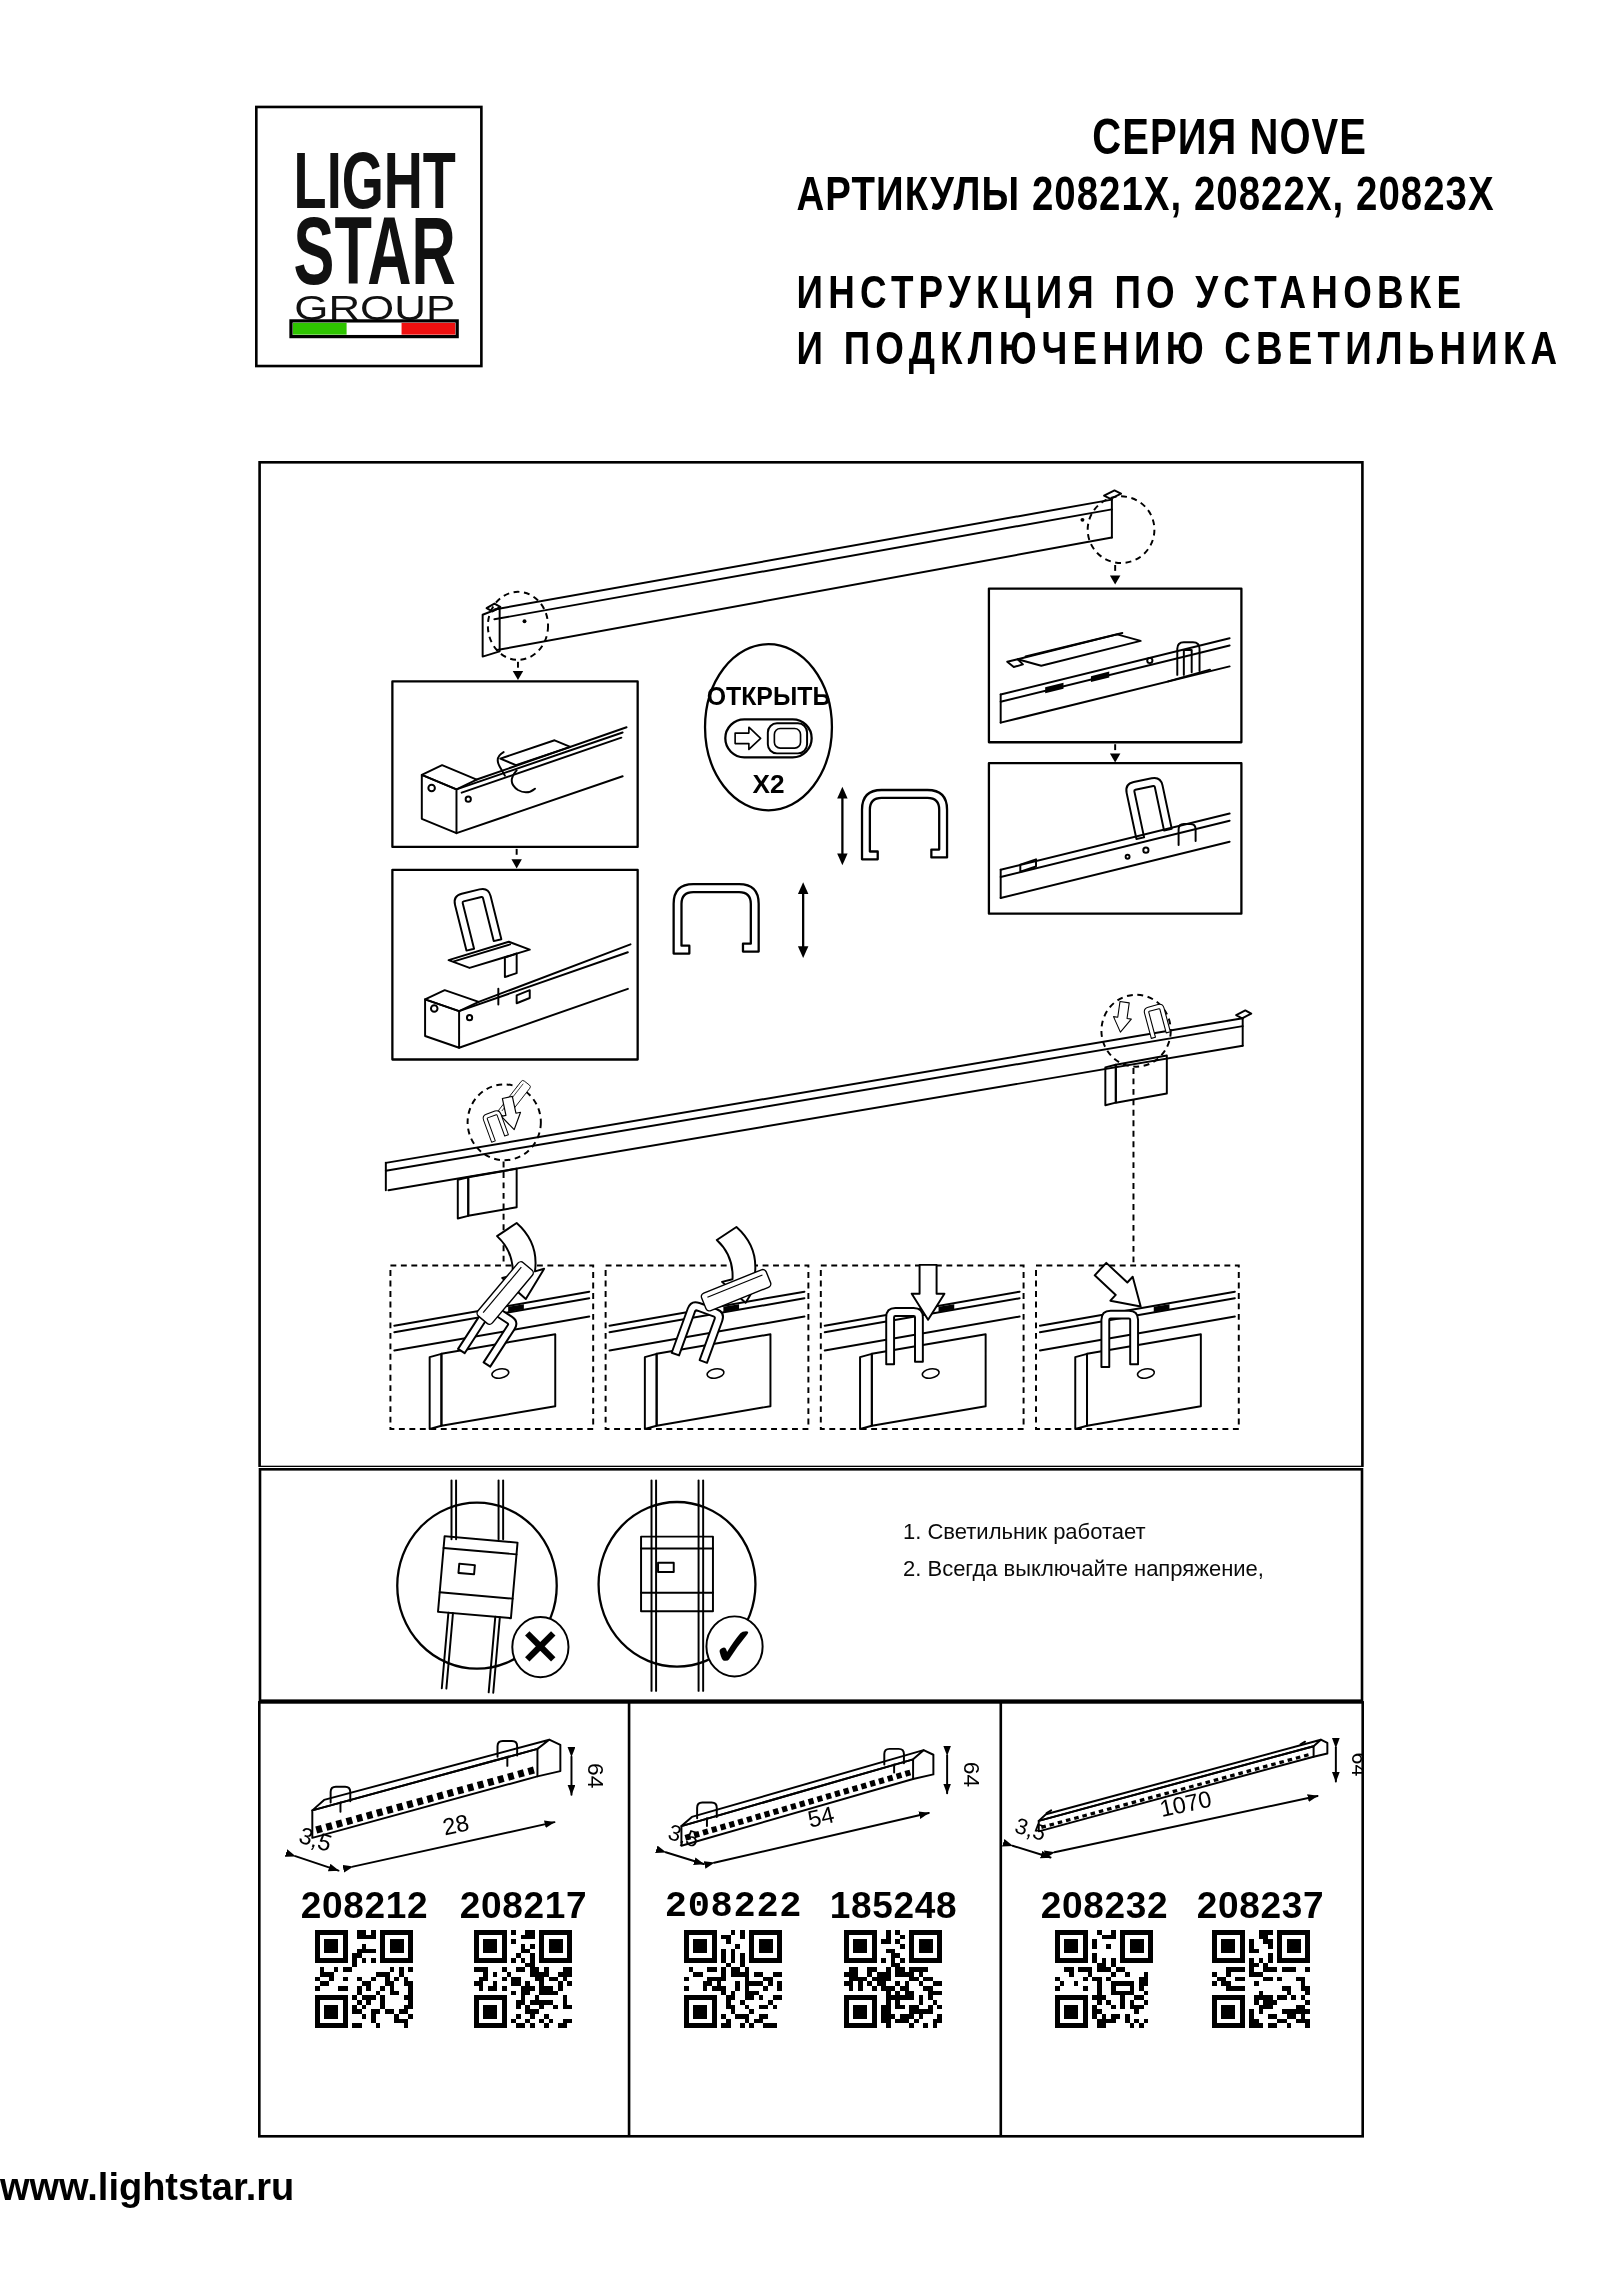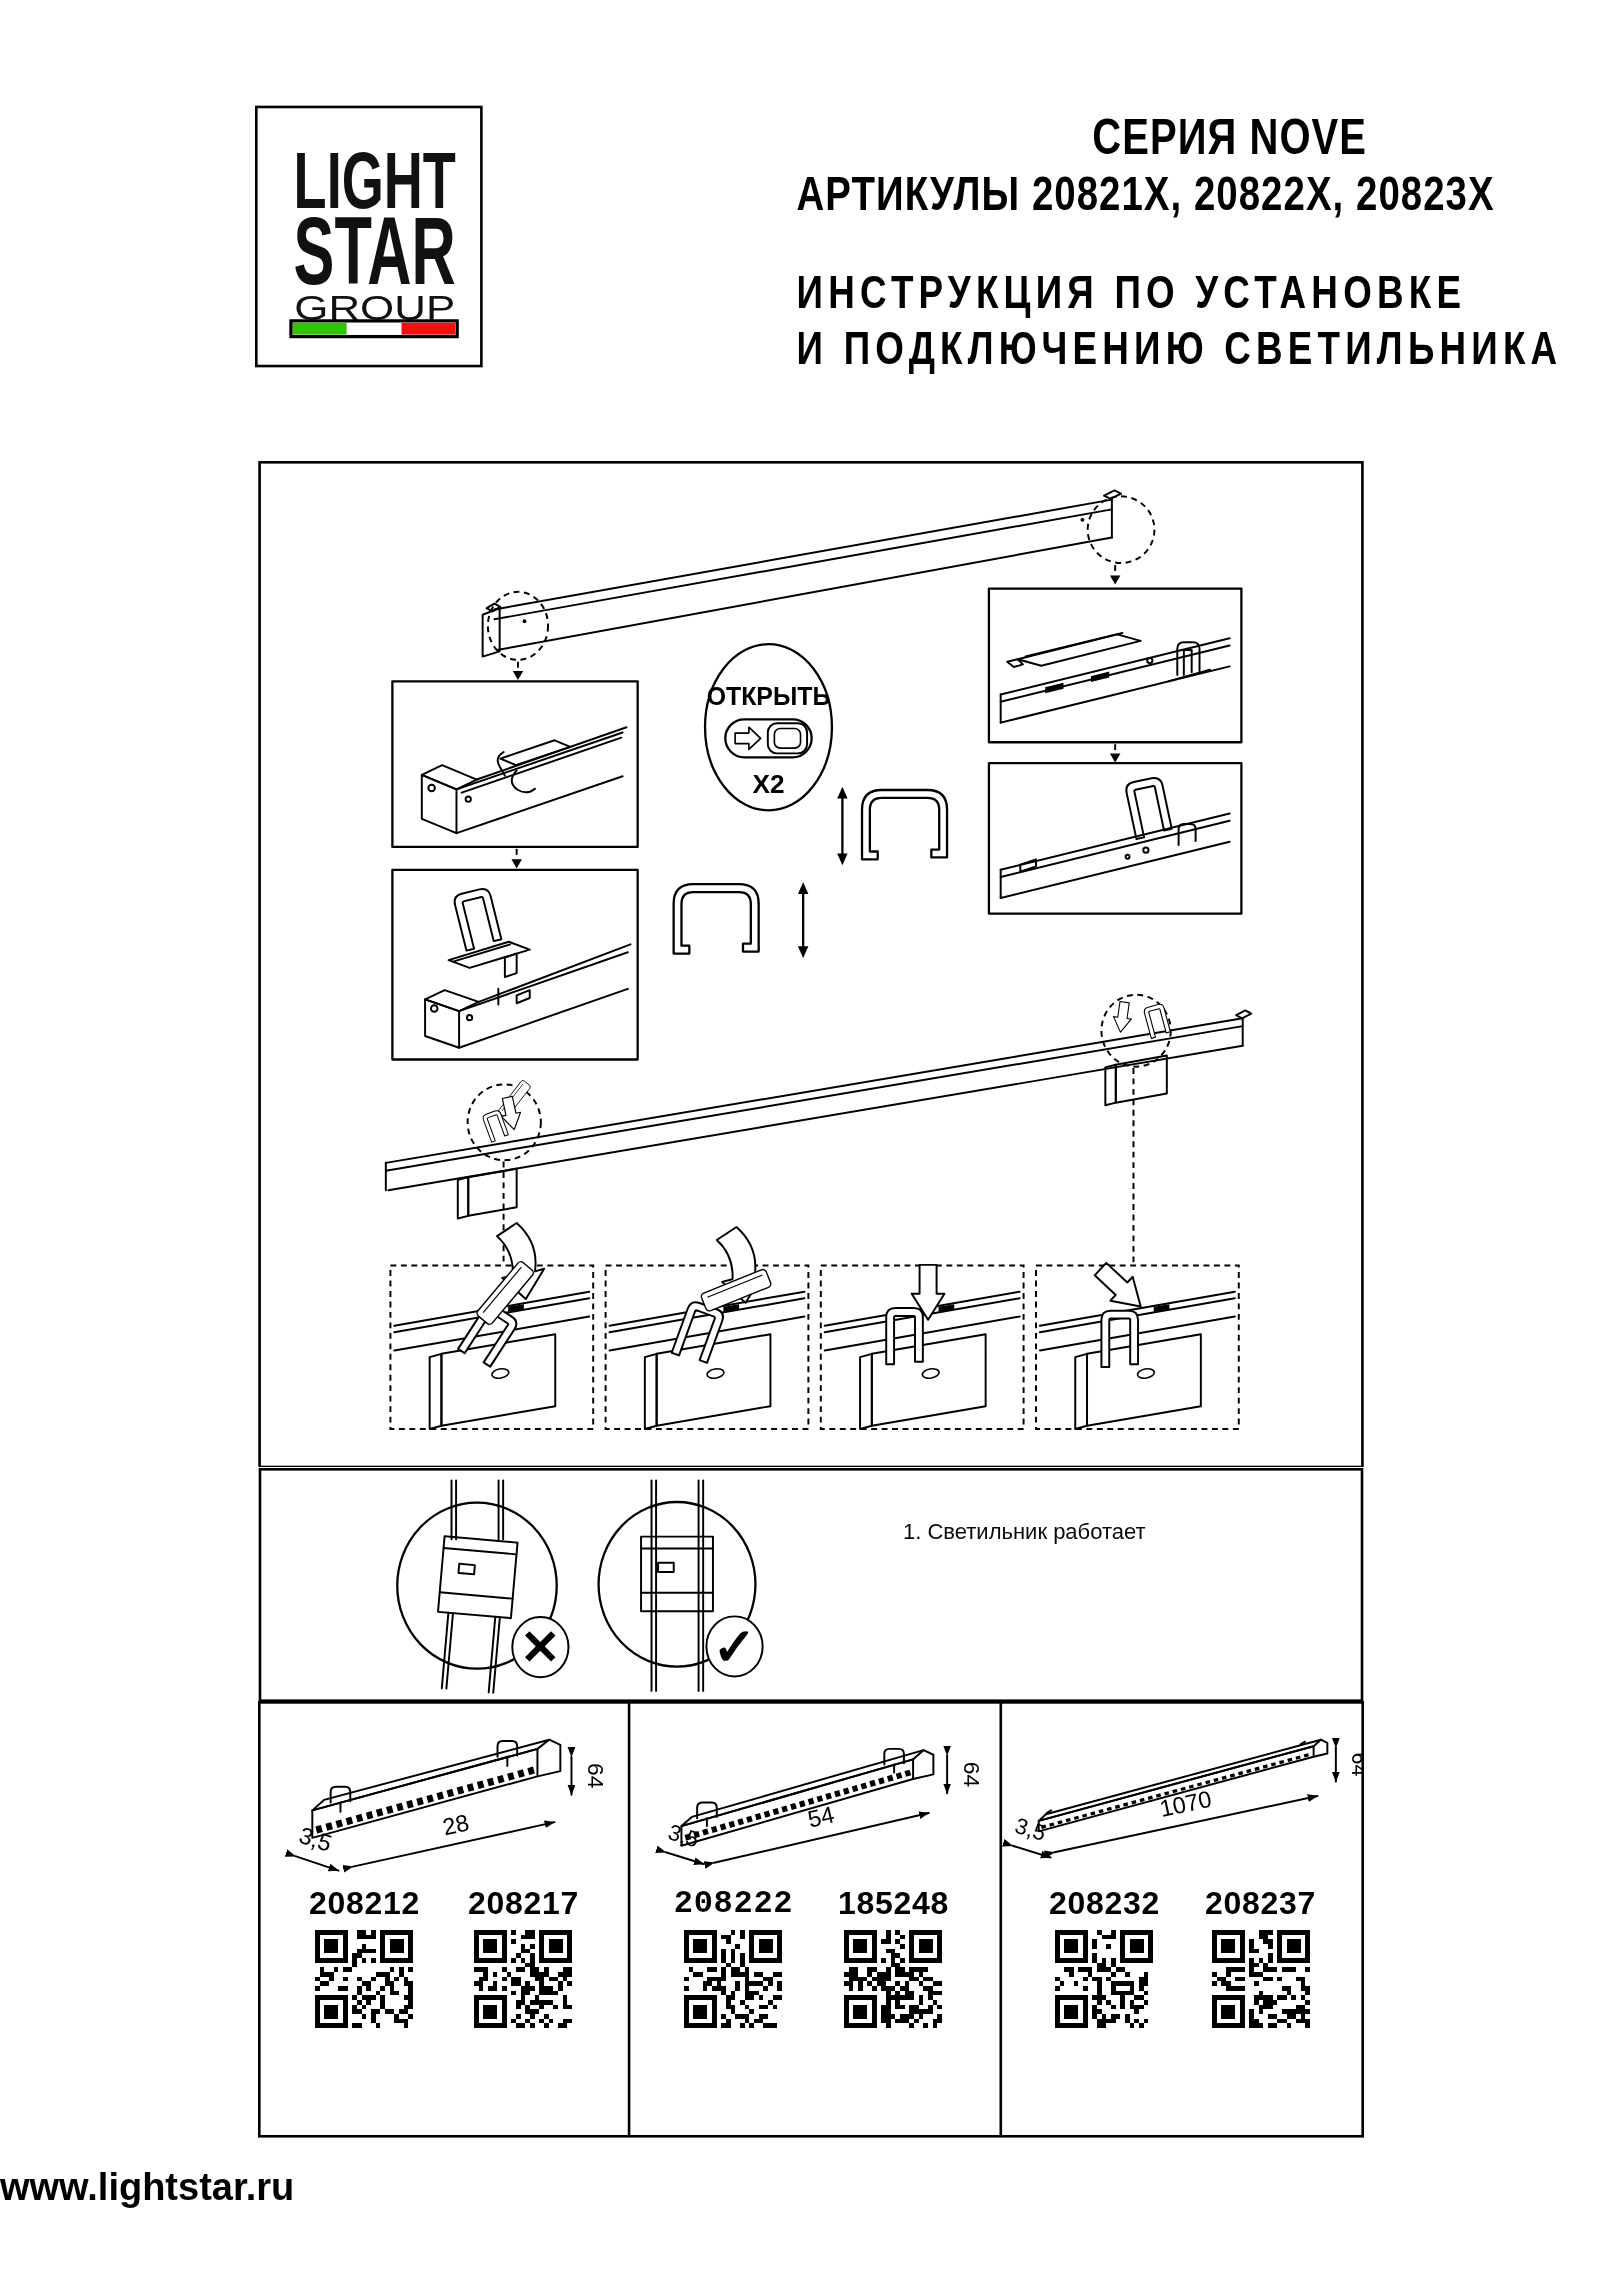--- a/index.html
+++ b/index.html
@@ -12,21 +12,21 @@
   svg .box{fill:none;stroke:#000;stroke-width:4;}
   svg .dash{fill:none;stroke:#000;stroke-width:3;stroke-dasharray:9 7;}
   svg .wht{fill:#fff;stroke:#000;stroke-width:3;stroke-linejoin:round;}
   svg .blk{fill:#000;stroke:none;}
   svg text{font-family:"Liberation Sans",sans-serif;}
   .hdr{color:#000;font-weight:bold;text-align:right;transform:scaleX(0.8);transform-origin:100% 50%;white-space:nowrap;}
   .hdr-big{font-size:50px;letter-spacing:1.3px;}
   .hdr-instr{font-size:46px;letter-spacing:6.5px;}
   .notes{font-size:22px;line-height:37px;color:#0a0a0a;}
   .notes span{display:block;white-space:nowrap;}
-  .article{font-size:32px;font-weight:bold;text-align:center;width:157px;letter-spacing:0.7px;}
+  .article{font-size:37px;font-weight:bold;text-align:center;width:157px;letter-spacing:0.7px;}
   .qr{width:98px;height:98px;}
   .footer{width:100%;text-align:left;font-size:38px;font-weight:bold;}
 </style>
 </head>
 <body>
 
 <div id="page">
 
   <svg class="abs" style="left:255px;top:105px;" width="229" height="263" viewBox="390 160 350 402">
     <rect x="392" y="163" width="344" height="396" class="box"></rect>
@@ -272,20 +272,21 @@
       <line x1="980" y1="2434" x2="1090" y2="2434" class="ln"></line>
       <rect x="1006" y="2388" width="24" height="14" class="ln"></rect>
       <ellipse cx="1035" cy="2421" rx="120" ry="126" class="ln2"></ellipse>
       <ellipse cx="1123" cy="2516" rx="43" ry="46" class="wht" stroke-width="4"></ellipse>
       <text x="1123" y="2545" text-anchor="middle" font-size="80" font-weight="bold" font-family="DejaVu Sans,sans-serif">✓</text>
     </g>
   </svg>
 
   <div class="abs notes" style="left:903px;top:1513px;width:458px;">
     <span>1. Светильник работает</span>
+    <span>2. Всегда выключайте напряжение,</span>
   </div>
 
   <svg class="abs" style="left:258px;top:1701px;" width="1106" height="438" viewBox="395 2599 1690 669">
     <defs>
       <marker id="m2" markerUnits="userSpaceOnUse" markerWidth="18" markerHeight="14" refX="15" refY="6" orient="auto">
         <path d="M0 0 L16 6 L0 12 Z" fill="#000"></path>
       </marker>
     </defs>
     <rect x="397" y="2601" width="1686" height="663" class="box"></rect>
     <line x1="962" y1="2601" x2="962" y2="3264" class="box"></line>

